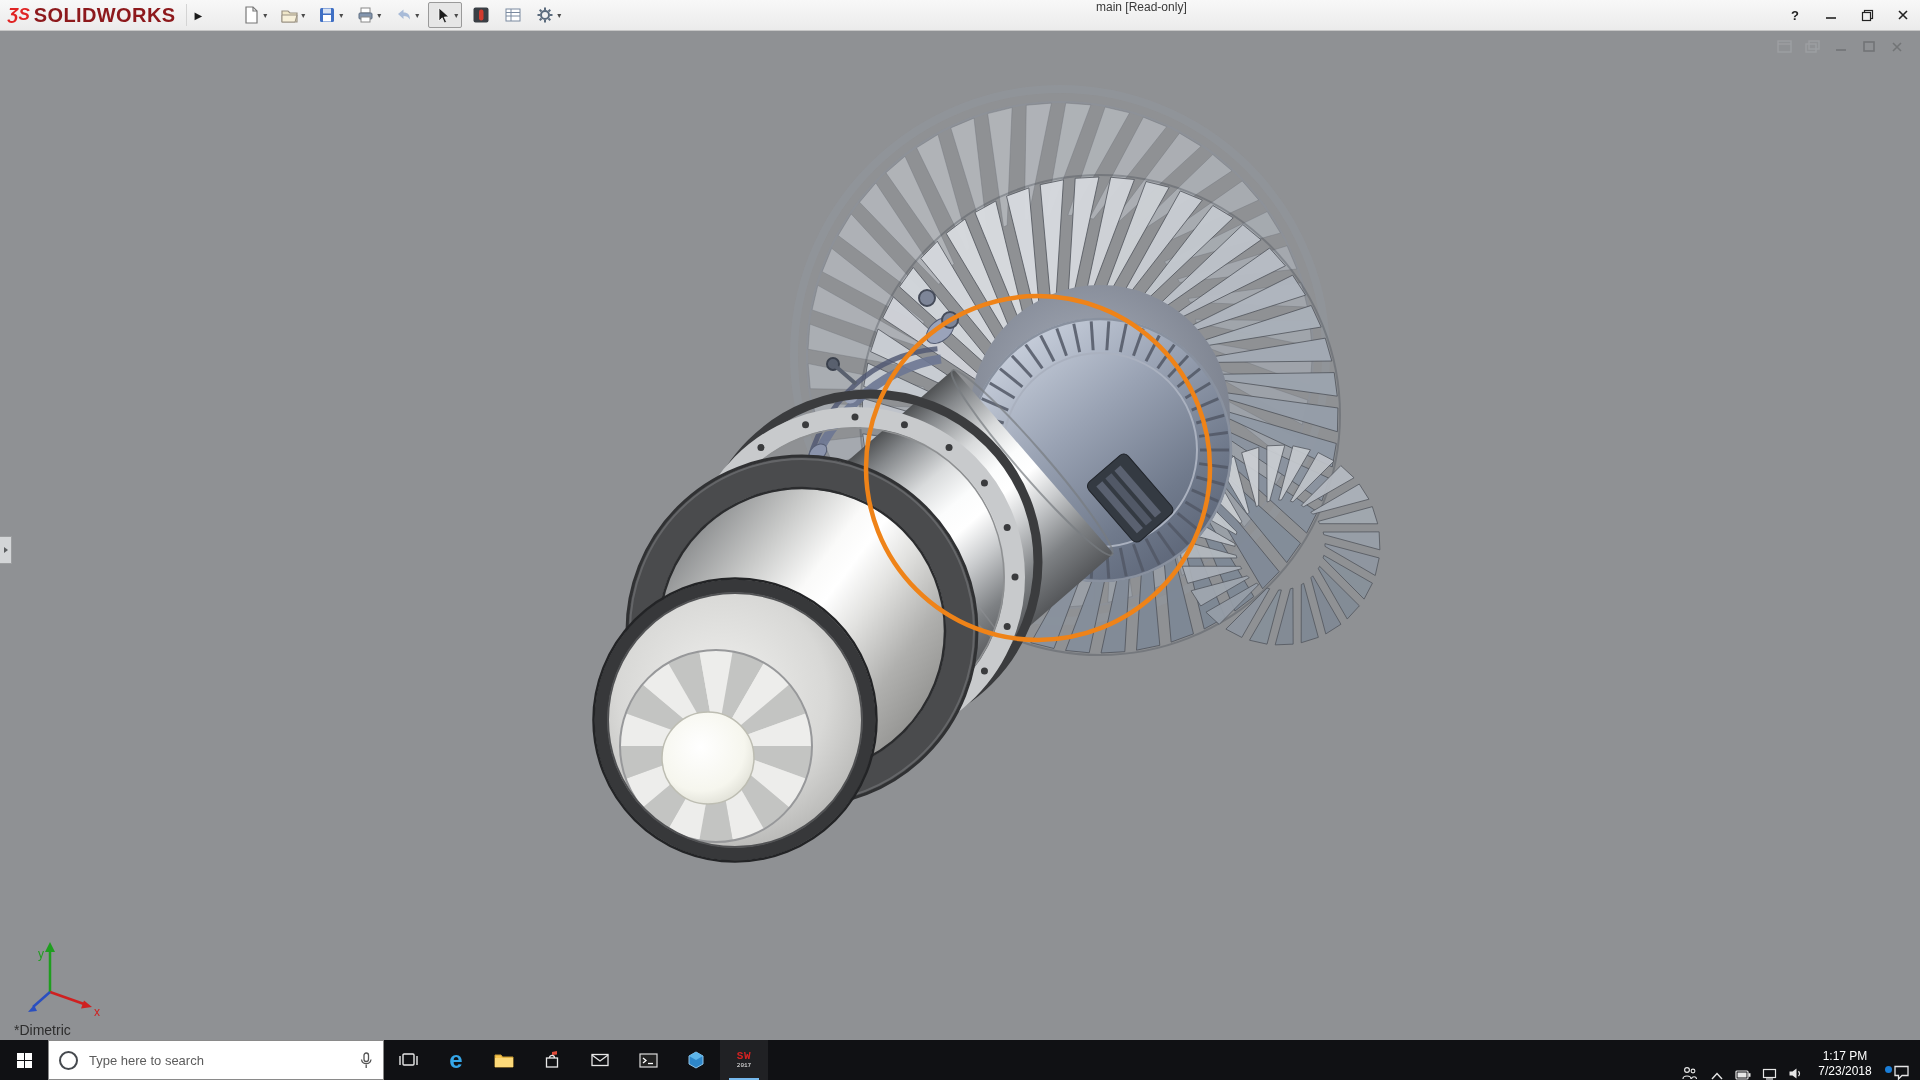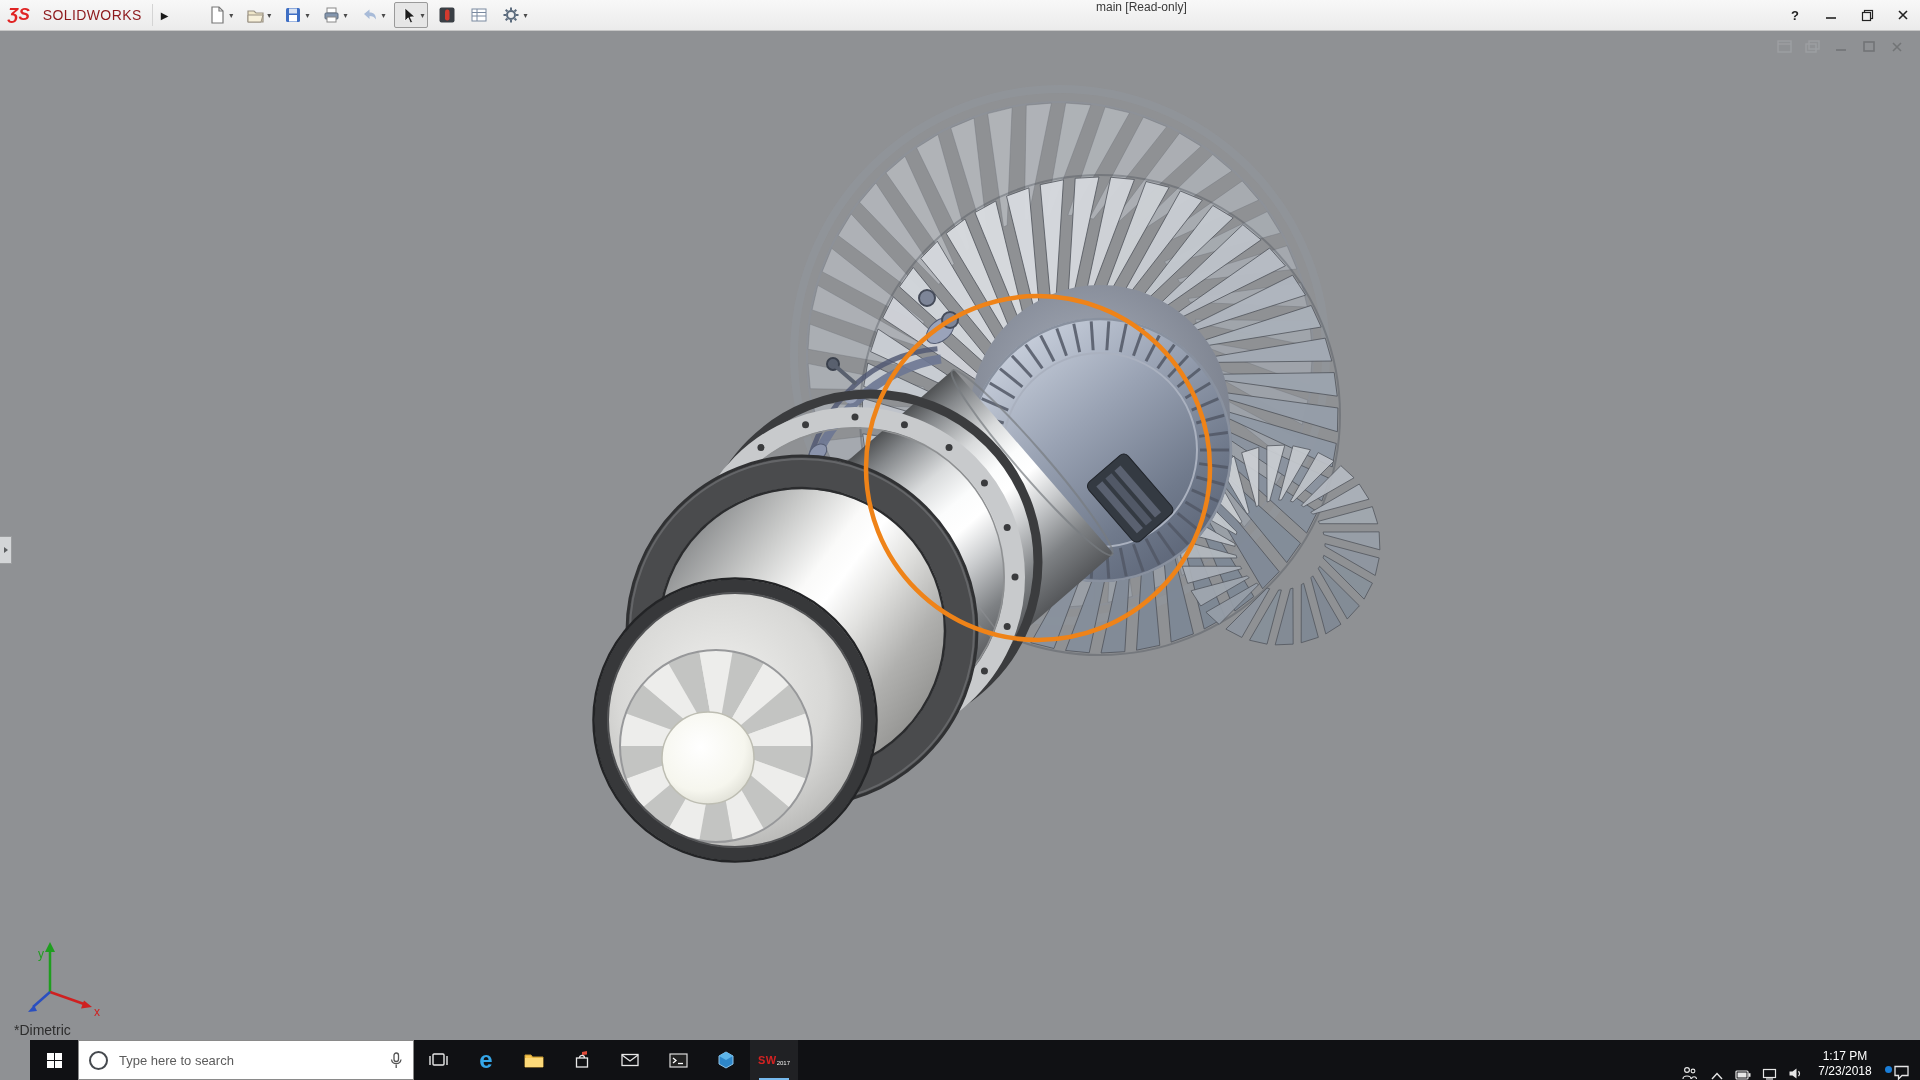--- a/index.html
+++ b/index.html
@@ -3,21 +3,21 @@
 <meta charset="utf-8">
 <style>
   html,body{margin:0;padding:0;width:1920px;height:1080px;overflow:hidden;
     font-family:"Liberation Sans",sans-serif;background:#8f9194;}
   
   .titlebar{position:absolute;top:0;left:0;right:0;height:30px;
     background:linear-gradient(#f8f8f8,#ebebeb);border-bottom:1px solid #c6c6c6;
     display:flex;align-items:center;z-index:30;}
   .logo{display:flex;align-items:baseline;padding:0 10px 0 8px;height:100%;align-items:center;justify-content:space-between;}
   .logo-mark{color:#e02424;font-weight:bold;font-style:italic;font-size:17px;margin-right:4px;}
-  .logo-text{color:#8d191c;font-weight:normal;font-size:14px;letter-spacing:.4px;margin-left:9px;}
+  .logo-text{color:#8d191c;font-weight:bold;font-size:20px;letter-spacing:.4px;}
   .tb-expand{font-size:10px;color:#1a1a1a;padding:0 8px;border-left:1px solid #d4d4d4;height:22px;
     display:flex;align-items:center;cursor:default;}
   .tb-tools{display:flex;align-items:center;margin-left:28px;gap:6px;}
   .tb-btn{height:24px;display:flex;align-items:center;gap:2px;padding:0 3px;border-radius:2px;}
   .tb-caret{font-size:8px;color:#4a4a4a;}
   .tb-active{border:1px solid #9a9a9a;background:#e6e6e6;}
   .tb-title{position:absolute;left:1096px;top:0;height:14px;display:flex;align-items:center;
     font-size:12px;color:#3a3a3a;}
   .tb-win{position:absolute;right:6px;top:0;height:30px;display:flex;align-items:center;gap:14px;}
   .tb-win .wbtn{width:22px;height:22px;display:flex;align-items:center;justify-content:center;color:#222;}
@@ -25,30 +25,30 @@
   
   .viewport{position:absolute;top:30px;left:0;right:0;bottom:40px;background:#8f9194;}
   .scene{position:absolute;inset:0;display:block;}
   .doc-controls{position:absolute;top:8px;right:14px;display:flex;gap:9px;opacity:.9;}
   .doc-controls .dbtn{width:19px;height:17px;display:flex;align-items:center;justify-content:center;}
   .flyout-tab{position:absolute;left:0;top:506px;width:11px;height:26px;background:#d3d5d7;
     border:1px solid #9b9d9f;border-left:none;display:flex;align-items:center;justify-content:center;}
   .view-label{position:absolute;left:14px;top:992px;font-size:14px;color:#2d2d2d;}
   
   .taskbar{position:absolute;left:0;right:0;bottom:0;height:40px;background:#101114;
-    display:flex;align-items:stretch;z-index:30;margin-left:30px;}
+    display:flex;align-items:stretch;z-index:30;}
   .tk-btn{width:48px;display:flex;align-items:center;justify-content:center;position:relative;}
   .tk-search{width:336px;background:#ffffff;display:flex;align-items:center;padding:0 10px;gap:9px;
     border:1px solid #8a8a8a;box-sizing:border-box;}
   .cortana-ring{width:15px;height:15px;border:2px solid #45494e;border-radius:50%;flex:0 0 auto;}
   .tk-search input{border:none;outline:none;flex:1;font-size:13px;color:#444;
     font-family:"Liberation Sans",sans-serif;background:transparent;}
   .tk-search input::placeholder{color:#5c5c5c;opacity:1;}
   .edge-e{color:#35a6e8;font-size:24px;font-weight:bold;line-height:1;}
-  .sw-app{display:flex;flex-direction:row;align-items:flex-end;line-height:1;}
+  .sw-app{display:flex;flex-direction:column;align-items:flex-start;line-height:1;font-family:Liberation Mono, monospace;}
   .sw-label{color:#d42222;font-weight:bold;font-size:11px;letter-spacing:.5px;}
   .sw-year{color:#eee;font-size:6px;margin-top:1px;}
   .tk-active{background:rgba(255,255,255,.07);}
   .tk-underline{position:absolute;bottom:0;left:9px;right:9px;height:2px;background:#76b9ed;}
   .tray{margin-left:auto;display:flex;align-items:flex-end;}
   .tray-btn{width:26px;display:flex;align-items:center;justify-content:center;position:relative;}
   .clock{width:74px;display:flex;flex-direction:column;align-items:center;justify-content:center;
     color:#fff;font-size:12px;line-height:1.3;}
   .badge-dot{position:absolute;left:3px;bottom:7px;width:7px;height:7px;border-radius:50%;background:#1a7ed8;}
 </style>

